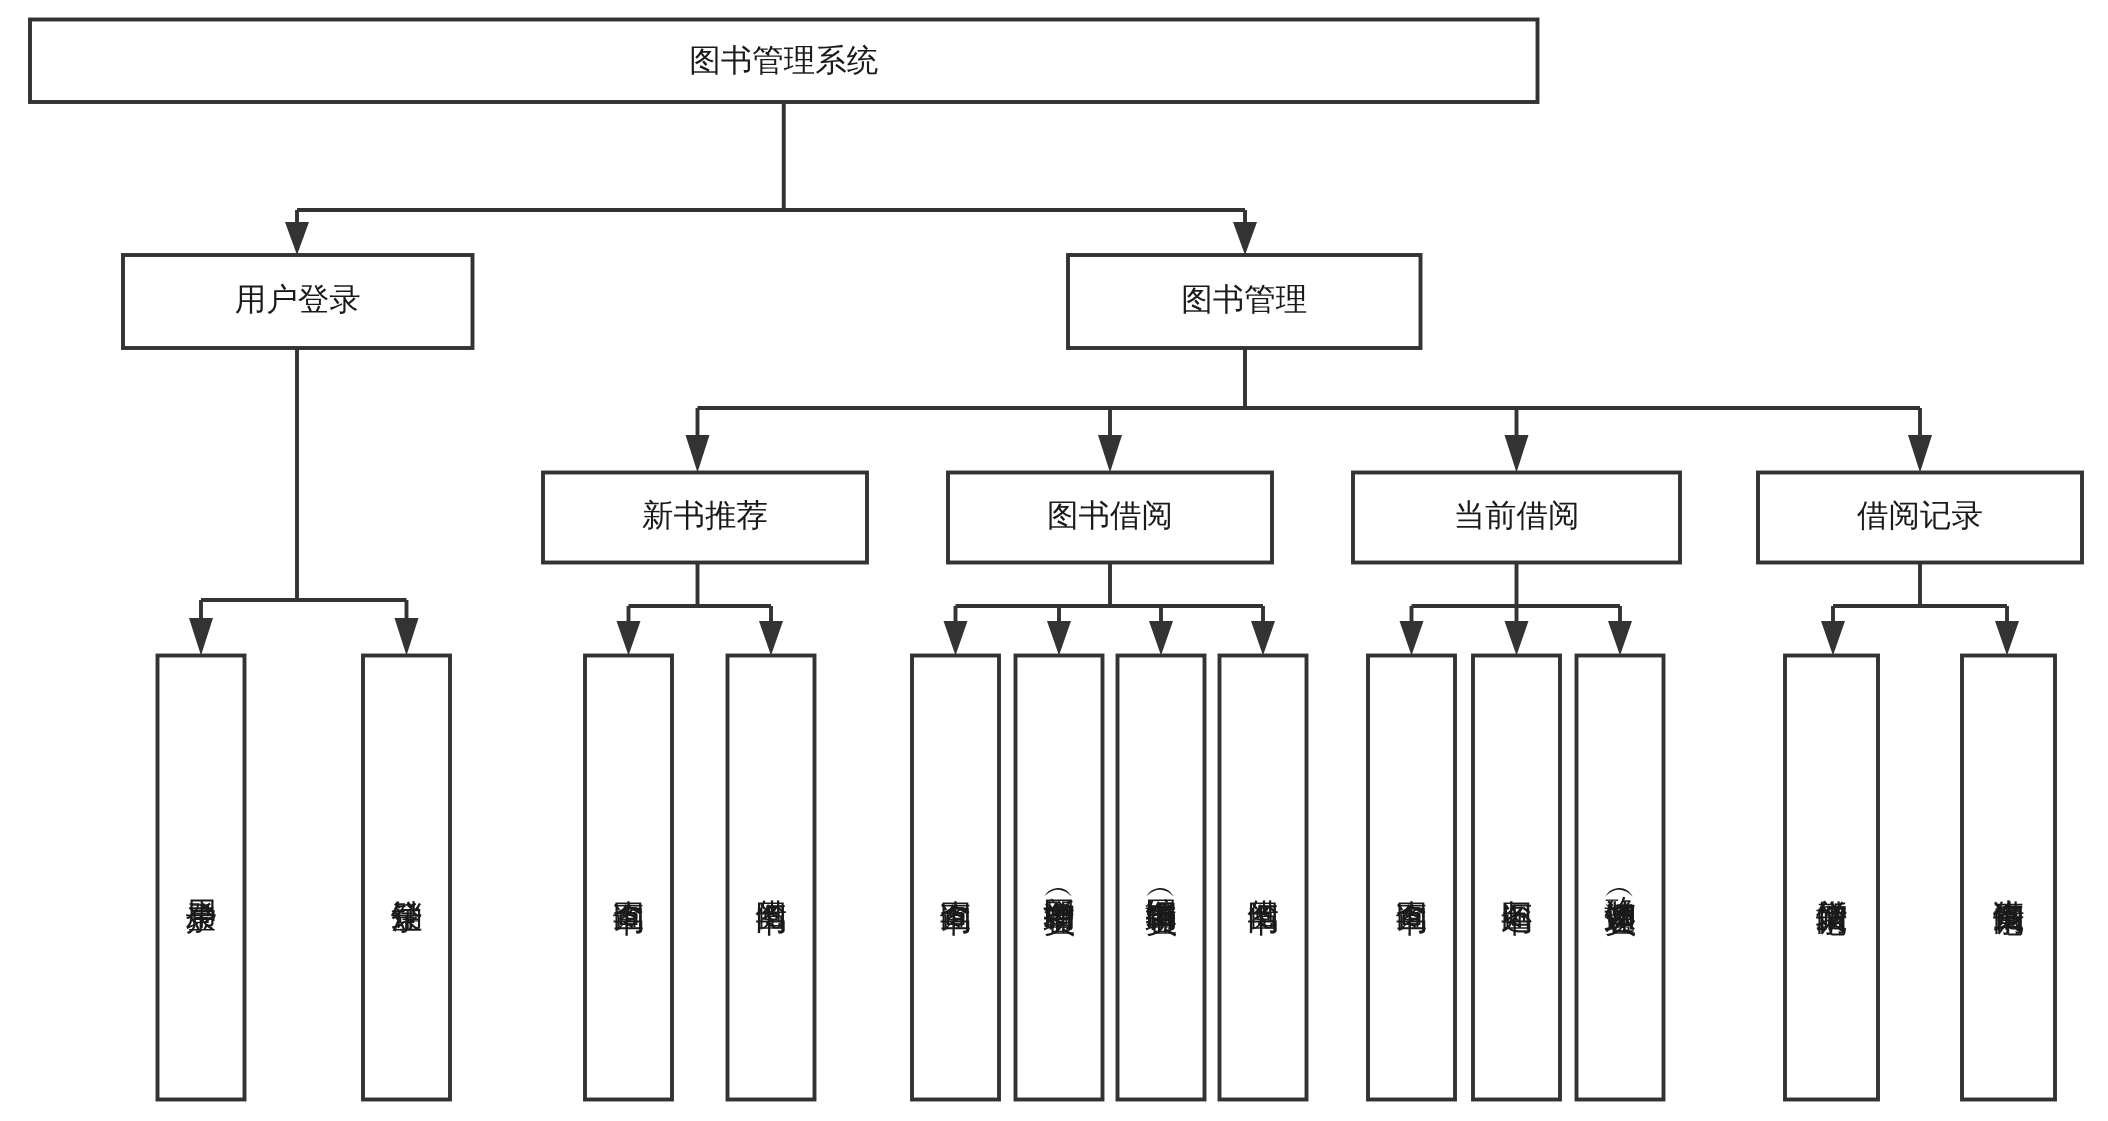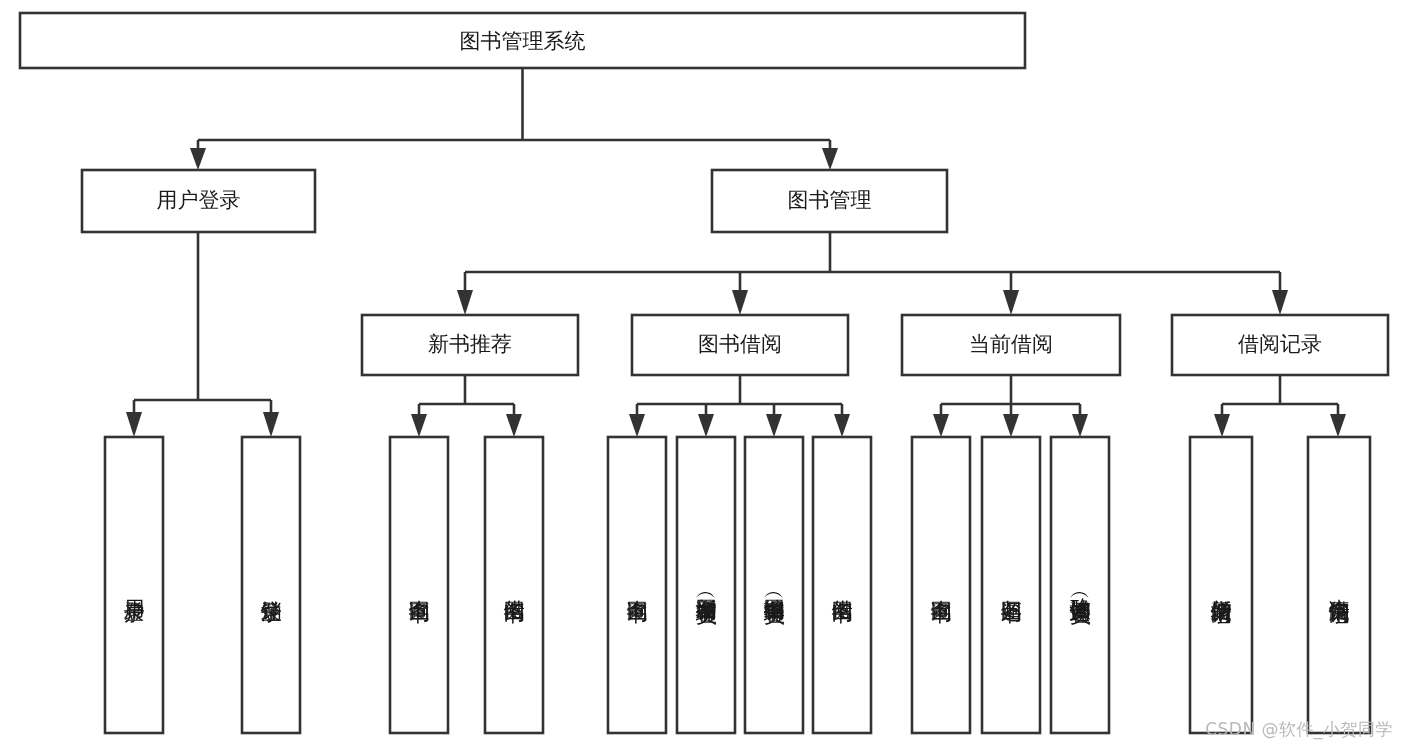--- a/index.html
+++ b/index.html
@@ -208,15 +208,14 @@
   <div class="leaf-label" style="left:608px; top:437px; width:58px; height:296px;">查询图书</div>
   <div class="leaf-label" style="left:677px; top:437px; width:58px; height:296px;">新增图书（管理员）</div>
   <div class="leaf-label" style="left:745px; top:437px; width:58px; height:296px;">编辑图书（管理员）</div>
   <div class="leaf-label" style="left:813px; top:437px; width:58px; height:296px;">借阅图书</div>
   <div class="leaf-label" style="left:912px; top:437px; width:58px; height:296px;">查询图书</div>
   <div class="leaf-label" style="left:982px; top:437px; width:58px; height:296px;">归还图书</div>
   <div class="leaf-label" style="left:1051px; top:437px; width:58px; height:296px;">确认归还（管理员）</div>
   <div class="leaf-label" style="left:1190px; top:437px; width:62px; height:296px;">新增借阅记录</div>
   <div class="leaf-label" style="left:1308px; top:437px; width:62px; height:296px;">查询借阅记录</div>
 
-  <div class="watermark">CSDN @软件_小贺同学</div>
 
 </div>
 
 </body></html>

